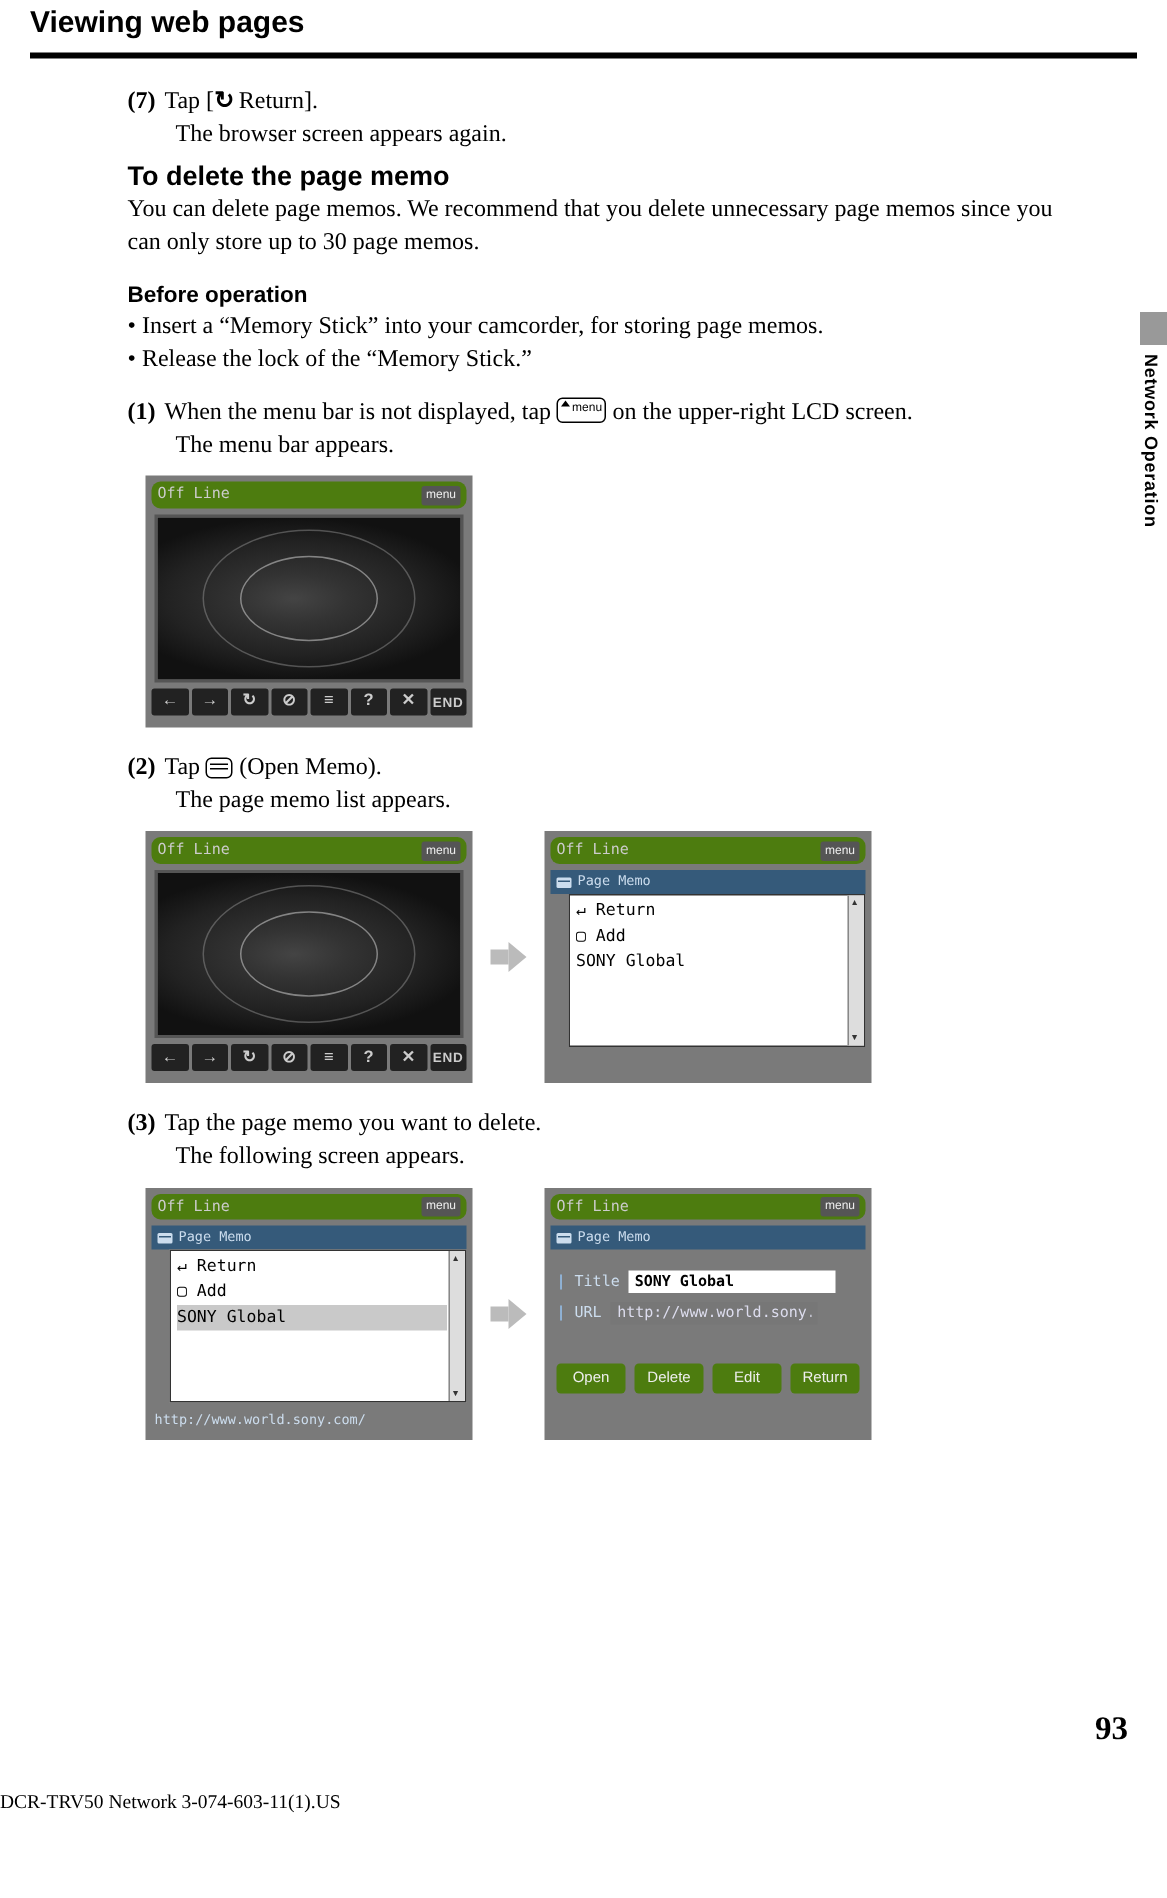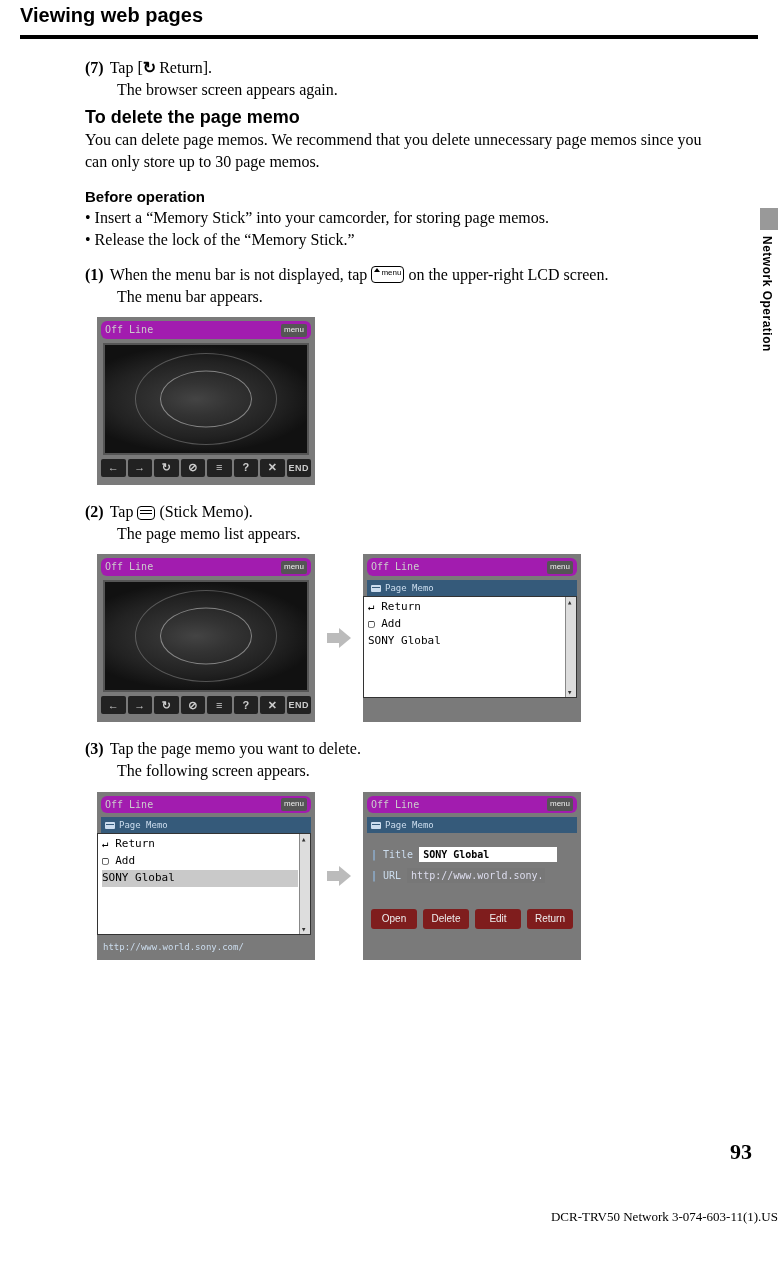--- a/index.html
+++ b/index.html
@@ -75,33 +75,33 @@
     position: absolute;
     right: 26px;
     bottom: 100px;
     font-size: 22px;
     font-weight: bold;
     text-align: right;
   }
   .footer {
     position: absolute;
     left: 0; right: 0;
-    bottom: 40px;
-    text-align: right;
+    bottom: 56px;
+    text-align: left;
     font-size: 13px;
   }
 
   
   .shot-row { display: flex; align-items: center; gap: 12px; margin: 10px 0 16px 12px; }
   .shot {
     background: #7a7a7a;
     position: relative;
   }
   .shot .topbar {
-    background: #a21caf;
+    background: #4d7c0f;
     color: #ccc;
     font-family: monospace;
     font-size: 10px;
     display: flex;
     align-items: flex-end;
     justify-content: space-between;
     padding: 2px 4px;
     border-radius: 6px;
     margin: 4px;
     gap: 12px;
@@ -146,21 +146,21 @@
   .shot.big .toolbar .btn.end { font-size:9px; font-weight:bold; letter-spacing:0.5px; }
 
   .shot.listpane { width: 218px; height: 168px; }
   .shot.listpane .subbar {
     background:#355a7a; color:#cde; font-family: monospace; font-size:9px;
     padding:2px 4px; margin: 0 4px; display:flex; align-items:center; gap:4px;
   }
   .shot.listpane .subbar .subbar-icon { width:10px; height:7px; background:#cde; display:inline-block; border-radius:1px; position:relative; }
   .shot.listpane .subbar .subbar-icon::after{content:""; position:absolute; left:1px; right:1px; top:2px; height:1px; background:#355a7a;}
   .shot.listpane .listarea {
-    background: #fff; margin: 0 4px 4px 0; height: 100px; font-family: monospace;
+    background: #fff; margin: 0 4px 4px 16px; height: 100px; font-family: monospace;
     font-size: 11px; color:#000; position:relative; border:1px solid #333;
   }
   .shot.listpane .listarea .sb { position:absolute; right:0; top:0; bottom:0; width:10px; background:#ddd; border-left:1px solid #888;}
   .shot.listpane .listarea .sb::before{content:"▴"; position:absolute; top:-1px; left:1px; font-size:9px; color:#333;}
   .shot.listpane .listarea .sb::after{content:"▾"; position:absolute; bottom:-1px; left:1px; font-size:9px; color:#333;}
   .shot.listpane .listarea .entries { padding: 2px 12px 2px 4px; }
   .shot.listpane .listarea .entries div { padding:1px 0; }
   .shot.listpane .listarea .entries .sel { background:#c9c9c9; }
   .shot.listpane .status { color:#cde; font-size:9px; font-family:monospace; padding:2px 6px 6px 6px; height:14px;}
 
@@ -175,21 +175,21 @@
   .shot.detail .form .row { display:flex; align-items:center; gap:6px; margin-bottom:6px;}
   .shot.detail .form .row .pipe{ color:#9cf; }
   .shot.detail .form input {
     font-family: monospace; font-size:10px; border:none; padding:2px 4px;
     width: 130px;
   }
   .shot.detail .form input.title { background:#fff; color:#000; font-weight:bold;}
   .shot.detail .form input.url { background:#777; color:#dde; }
   .shot.detail .btnrow { display:flex; gap:6px; margin: 26px 8px 0 8px; }
   .shot.detail .btnrow .btn {
-    flex:1; background:#7f1d1d; color:#eee; font-size:10px; font-family:Arial, sans-serif;
+    flex:1; background:#4d7c0f; color:#eee; font-size:10px; font-family:Arial, sans-serif;
     text-align:center; padding:3px 0; border-radius:3px;
   }
 
   .arrow {
     width: 24px; height: 24px; position: relative;
   }
   .arrow::before {
     content:""; position:absolute; left:0; top:7px; width:12px; height:10px; background:#bbb;
   }
   .arrow::after {
@@ -274,21 +274,21 @@
           <div class="btn">?</div>
           <div class="btn">✕</div>
           <div class="btn end">END</div>
         </div>
       </div>
     </div>
 
     <div class="step-row">
       <span class="step-num">(2)</span>
       <span>
-        <span>Tap </span><span class="inline-icon memo"></span><span> (Stick Memo).</span>
+        <span>Tap </span><span class="inline-icon memo"></span><span> (Open Memo).</span>
       </span>
     </div>
     <div class="indent">The page memo list appears.</div>
 
     <div class="shot-row">
       <div class="shot big">
         <div class="topbar">
           <span>Off Line</span>
           <span class="menu-btn">menu</span>
         </div>

